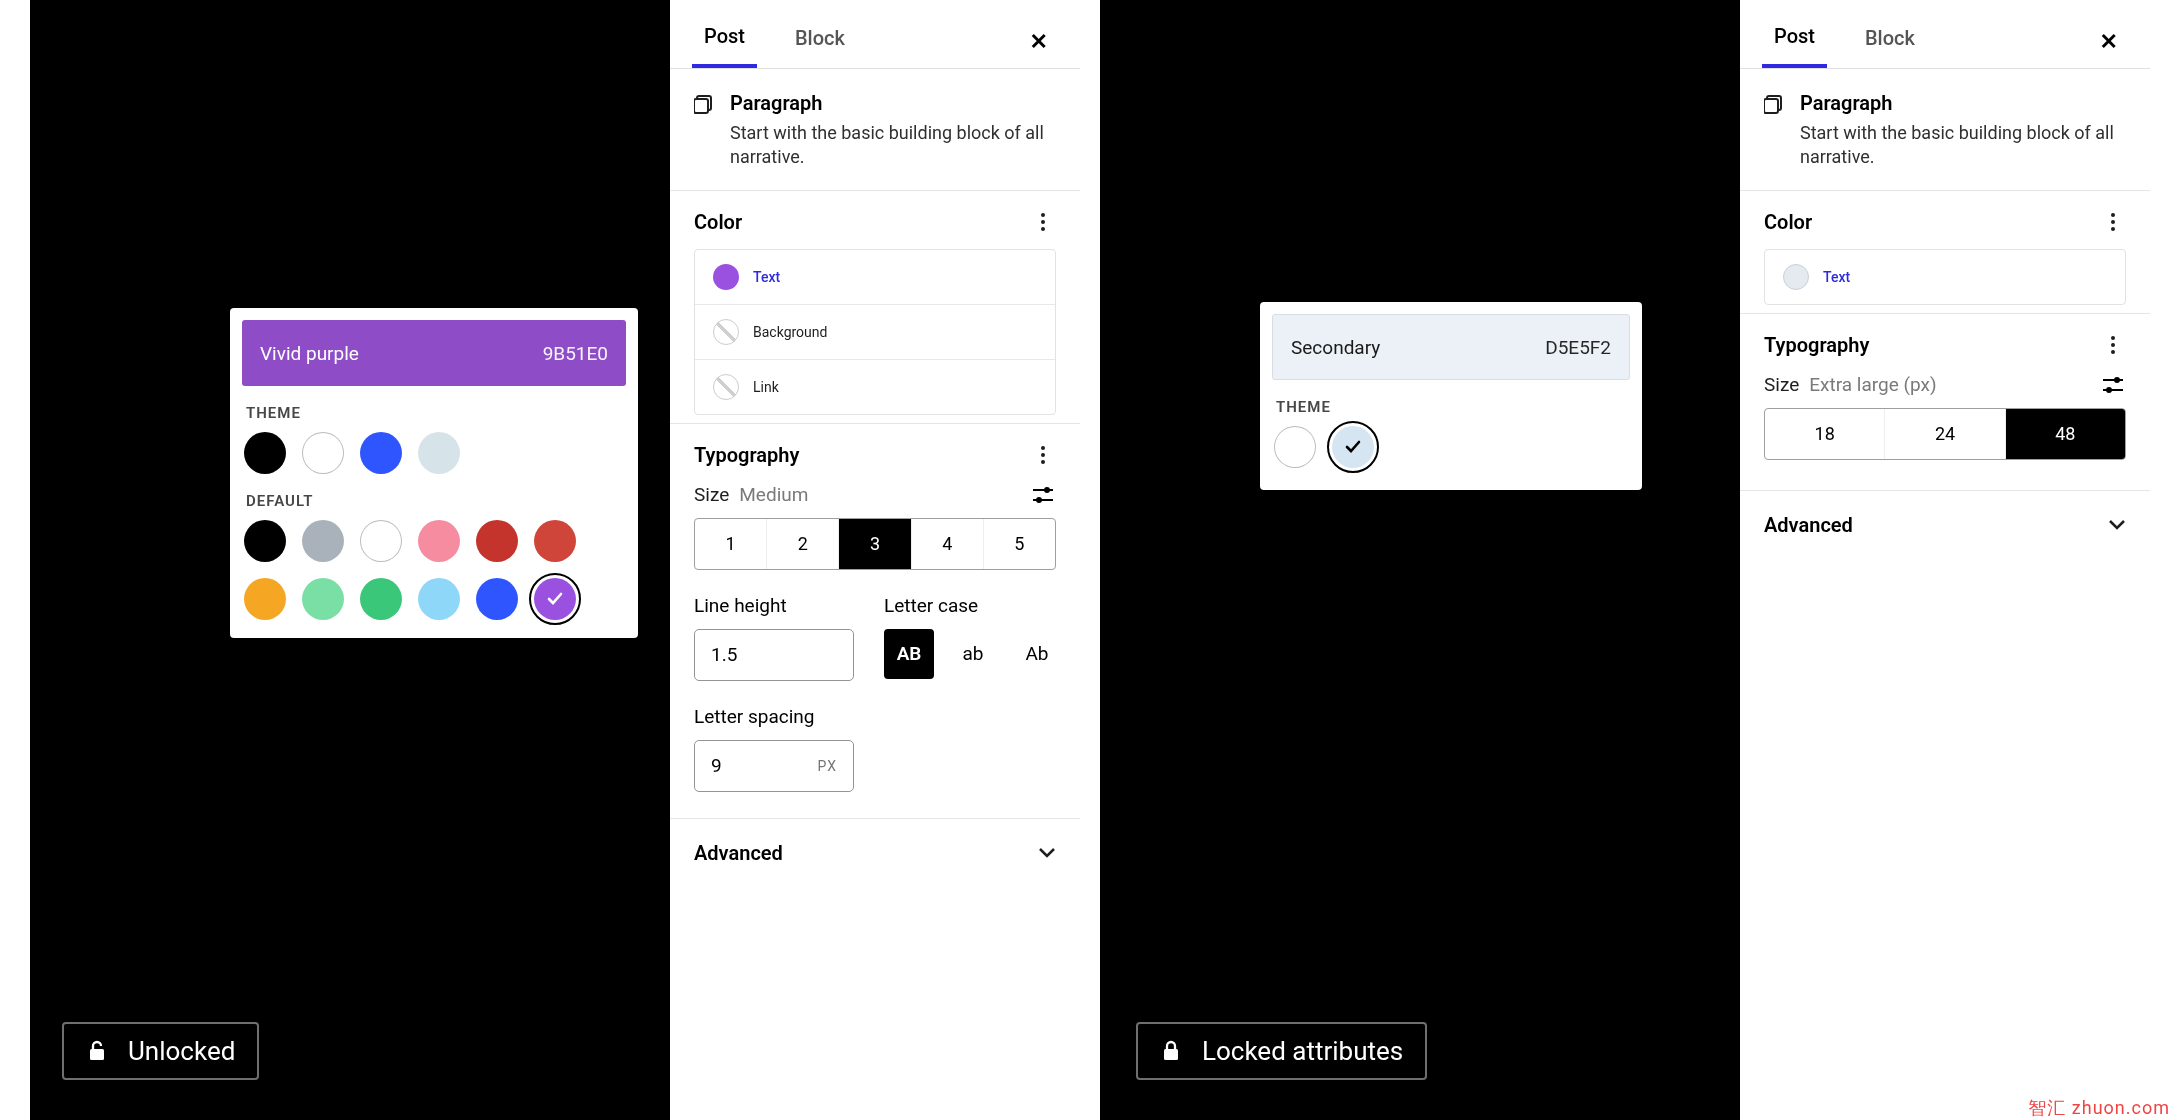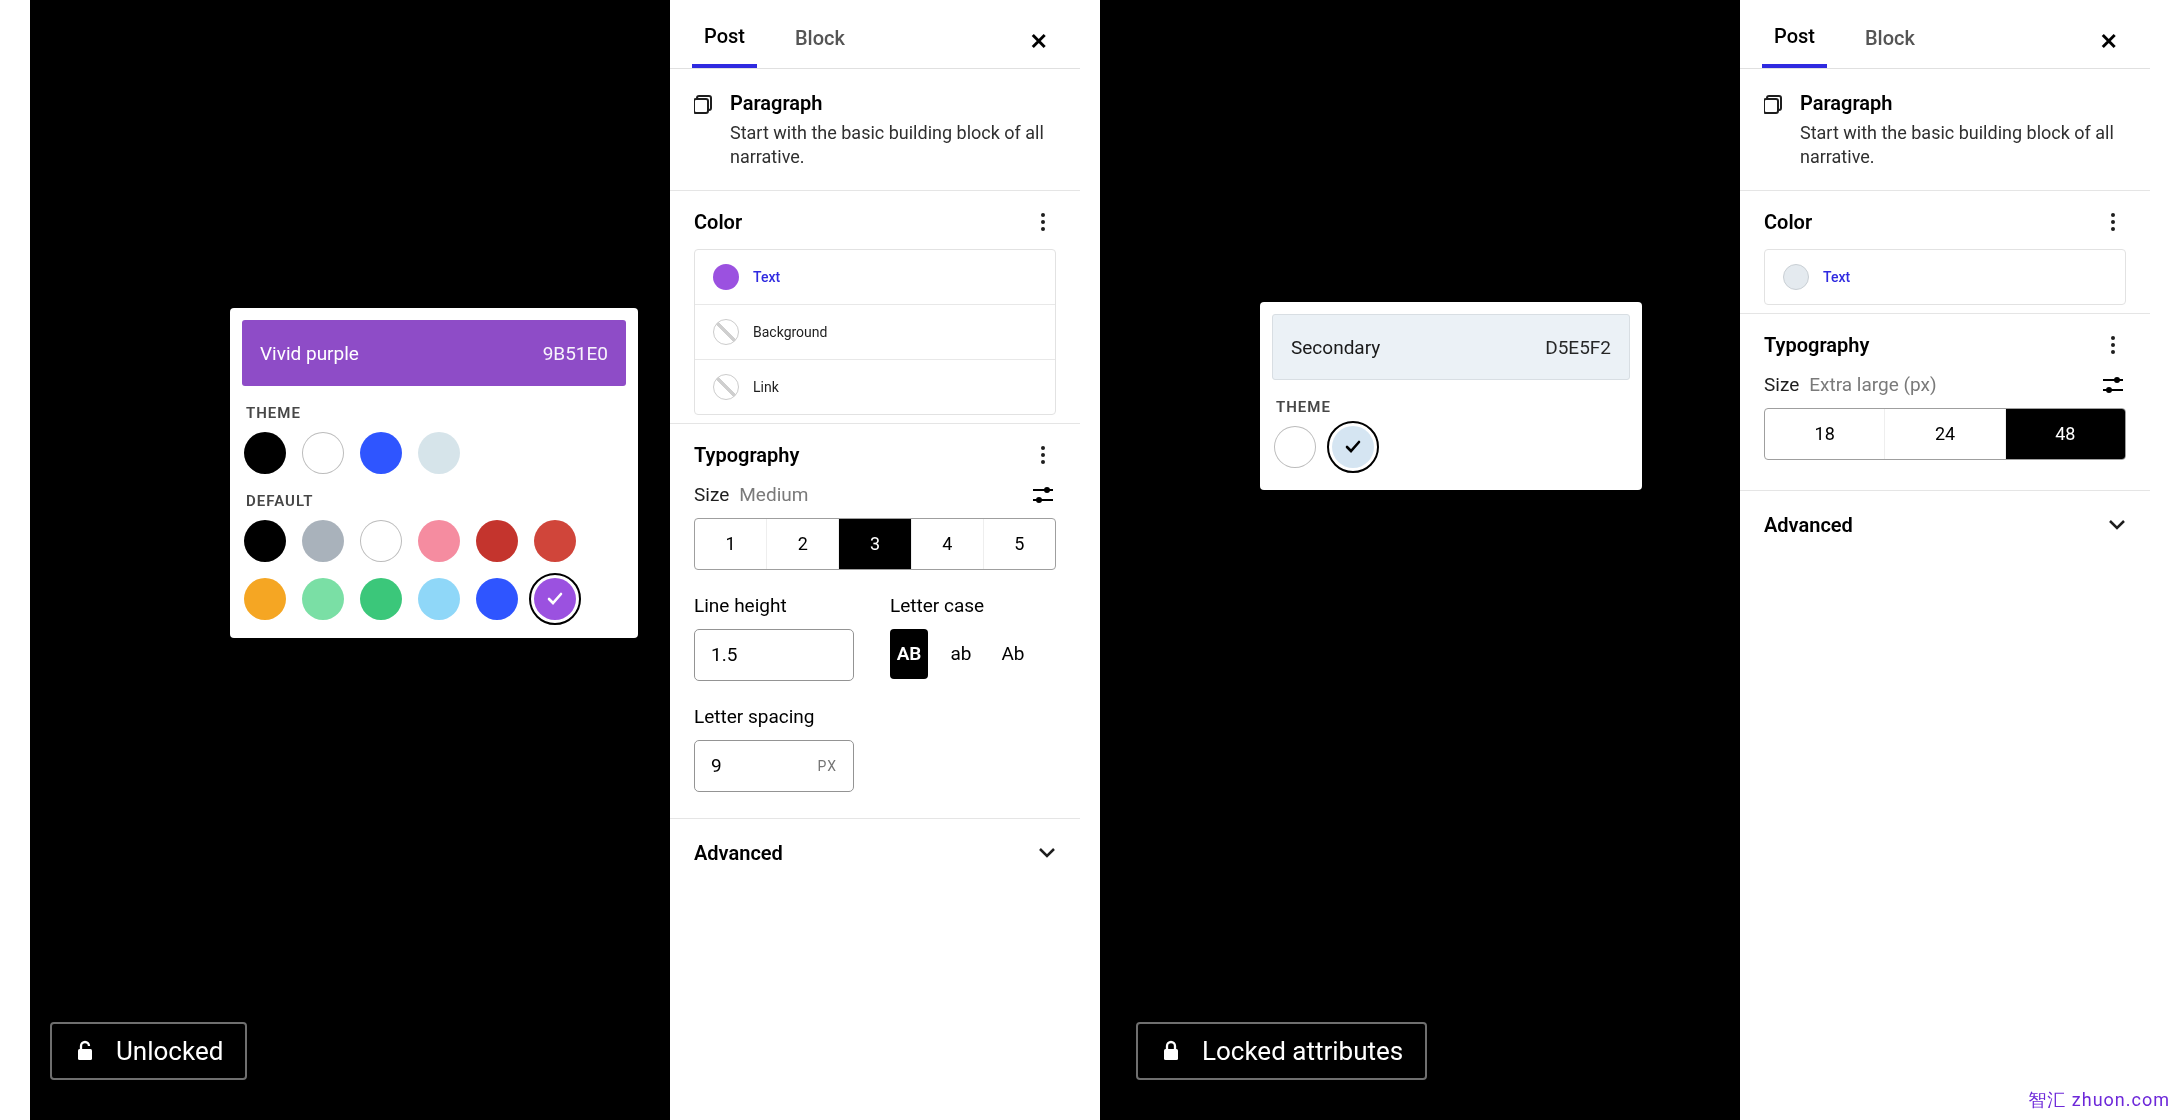--- a/index.html
+++ b/index.html
@@ -41,43 +41,43 @@
   .seg { display:flex; border:1px solid #9f9f9f; border-radius:4px; overflow:hidden; height:52px;}
   .seg .cell { flex:1; display:flex; align-items:center; justify-content:center; font-size:18px; cursor:pointer; border-right:1px solid #eee;}
   .seg .cell:last-child{ border-right:0;}
   .seg .cell.active { background:#000; color:#fff; }
   .two-col { display:flex; gap:30px; margin-top:24px;}
   .two-col > div { flex:1;}
   .sub-lbl { font-size:19px; margin-bottom:12px;}
   .num-input { width:160px; height:52px; border:1px solid #949494; border-radius:5px; display:flex; align-items:center; padding:0 16px; font-size:19px;}
   .num-input .unit { margin-left:auto; font-size:14px; color:#757575; letter-spacing:1px;}
   .case-grp { display:flex; gap:14px; align-items:center;}
-  .case-btn { width:38px; height:50px; border-radius:4px; display:flex; align-items:center; justify-content:center; font-size:19px; cursor:pointer;}
+  .case-btn { width:50px; height:50px; border-radius:4px; display:flex; align-items:center; justify-content:center; font-size:19px; cursor:pointer;}
   .case-btn.active{ background:#000; color:#fff; font-weight:600;}
   .case-btn.off { background:#fff; color:#000;}
   .adv-row { display:flex; align-items:center; padding:22px 24px; cursor:pointer;}
   .adv-row span { font-size:20px; font-weight:600; flex:1;}
   .chev { width:18px; height:18px;}
   
   .popover { position:absolute; background:#fff; border-radius:4px; box-shadow:0 6px 22px rgba(0,0,0,.3); }
   .pop-left { left:200px; top:308px; width:408px; padding:12px 12px 18px;}
   .pop-header { height:66px; border-radius:3px; display:flex; align-items:center; padding:0 18px; color:#fff; font-size:19px;}
   .pop-header .hex { margin-left:auto; opacity:.94;}
   .pop-header.purple { background:#8e4cc7;}
   .pop-header.pale   { background:#ebf1f6; color:#1a1a1a; border:1px solid #d8dee3;align-items:center;}
   .grp-lbl { font-size:15px; letter-spacing:1px; color:#474747; font-weight:600; margin:18px 4px 10px;}
   .swatches { display:flex; flex-wrap:wrap; gap:16px; margin-left:2px;}
   .sw { width:42px; height:42px; border-radius:50%; cursor:pointer; position:relative;}
   .sw.sel::after{ content:""; position:absolute; inset:-5px; border:2px solid #000; border-radius:50%;}
   .sw .check { position:absolute; inset:0; display:flex; align-items:center; justify-content:center; color:#fff;}
   .pop-right { left:160px; top:302px; width:382px; padding:12px 12px 22px;}
   .lock-badge { position:absolute; bottom:40px; background:transparent; border:2px solid #6f6f6f; color:#fff; display:flex; align-items:center; gap:18px; padding:12px 22px; font-size:26px; border-radius:4px;}
-  .lb-left { left:20px; }
+  .lb-left { left:32px; }
   .lb-right{ left:36px; }
-  .water { position:absolute; right:10px; bottom:8px; font-size:18px; color:#6d28d9; letter-spacing:1px;}
+  .water { position:absolute; right:10px; bottom:0; font-size:18px; color:#ef4444; letter-spacing:1px;}
   svg { display:block; }
 </style>
 </head>
 <body>
 
 <svg width="0" height="0" style="position:absolute">
   <defs>
     <g id="i-paragraph">
         <rect x="3" y="3" width="14" height="14" rx="2" fill="none" stroke="#1e1e1e" stroke-width="2"></rect>
         <rect x="0" y="6" width="14" height="14" rx="2" fill="#fff" stroke="#1e1e1e" stroke-width="2"></rect>

